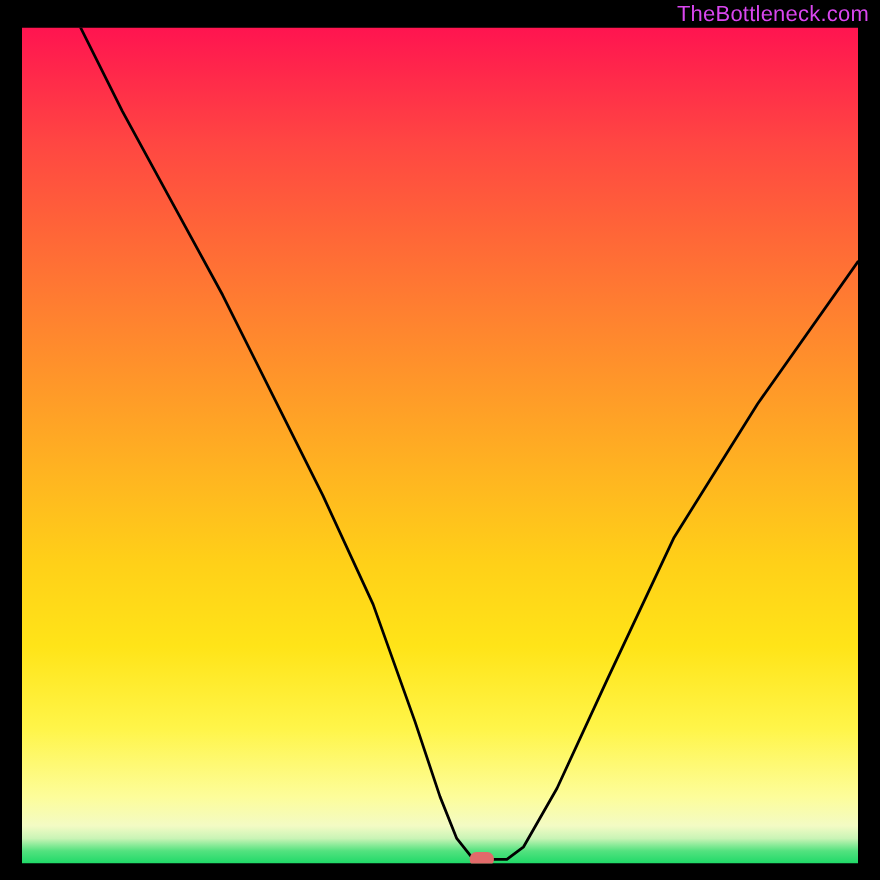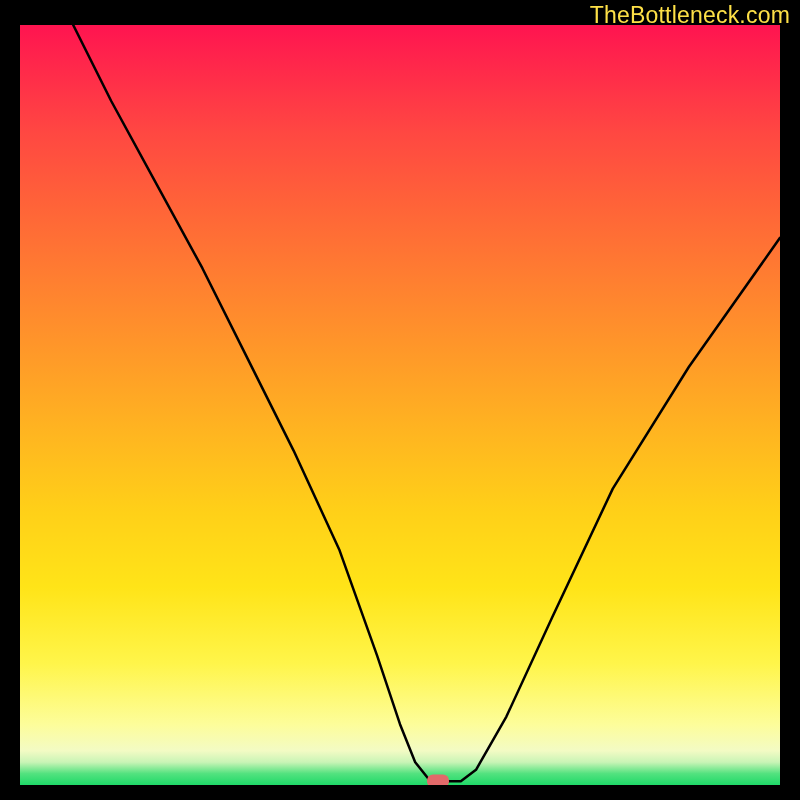--- a/index.html
+++ b/index.html
@@ -14,22 +14,22 @@
   .frame {
     position: relative;
     width: 800px;
     height: 800px;
     background: #000;
   }
   .watermark {
     position: absolute;
     top: 2px;
     right: 10px;
-    color: #fde047;
-    font-size: 23px;
+    color: #d946ef;
+    font-size: 20px;
     font-weight: 400;
     letter-spacing: 0.2px;
     z-index: 10;
   }
   .plot-area {
     position: absolute;
     left: 20px;
     top: 25px;
     width: 760px;
     height: 760px;

